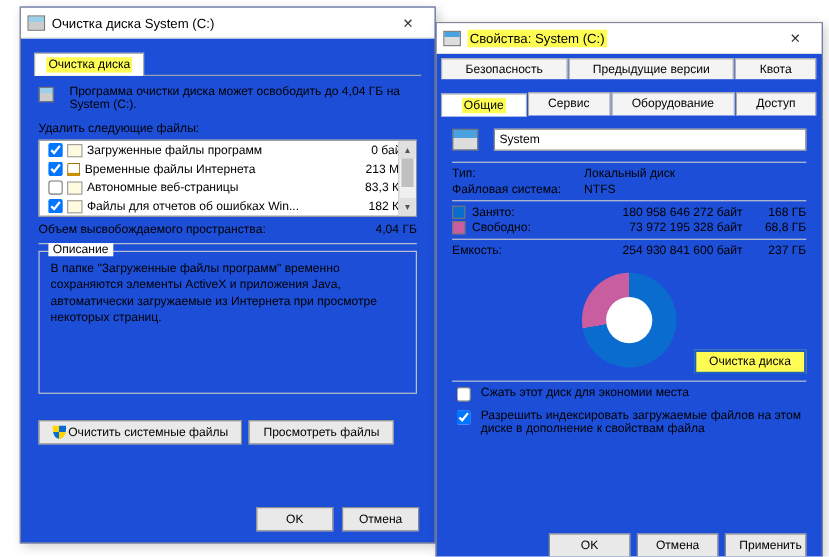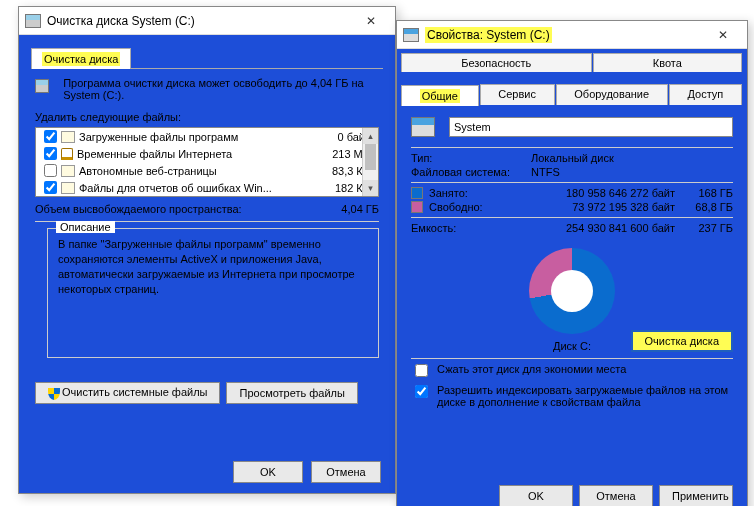--- a/index.html
+++ b/index.html
@@ -198,21 +198,21 @@
           <div class="thumb"></div>
           <div class="arrow" style="position:absolute;bottom:0;left:0;right:0">▾</div>
         </div>
       </div>
 
       <div class="line-row">
         <span>Объем высвобождаемого пространства:</span>
         <span>4,04 ГБ</span>
       </div>
       <hr>
-      <div class="groupbox" style="height:130px;margin-left:12px;">
+      <div class="groupbox" style="height:130px;">
         <span class="legend">Описание</span>
         <div style="line-height:1.35">В папке "Загруженные файлы программ" временно сохраняются элементы ActiveX и приложения Java, автоматически загружаемые из Интернета при просмотре некоторых страниц.</div>
       </div>
 
       <div class="btn-row" style="margin-top:24px; justify-content:flex-start; gap:6px;">
         <button class="btn-std hl">
           <span class="shield"></span><span>Очистить системные файлы</span>
         </button>
         <button class="btn-std">Просмотреть файлы</button>
       </div>
@@ -228,20 +228,21 @@
   <div class="titlebar">
     <span class="drive-icon2"></span>
     <span class="title">
       <span class="hl hl-pad">Свойства: System (C:)</span>
     </span>
     <span class="btn">✕</span>
   </div>
 
   <div class="props-tabs">
     <div class="tab">Безопасность</div>
+    <div class="tab">Предыдущие версии</div>
     <div class="tab">Квота</div>
   </div>
   <div class="props-tabs" style="margin-top:12px">
     <div class="tab active">
       <span class="hl hl-pad">Общие</span>
     </div>
     <div class="tab">Сервис</div>
     <div class="tab">Оборудование</div>
     <div class="tab">Доступ</div>
   </div>
@@ -274,21 +275,20 @@
       <span class="v2">68,8 ГБ</span>
     </div>
     <hr>
     <div class="kv">
       <span style="width:88px">Емкость:</span>
       <span class="v1">254 930 841 600 байт</span>
       <span class="v2">237 ГБ</span>
     </div>
 
     <div class="donut"></div>
-    <div class="disk-label">Диск C:</div>
     <div class="cleanup-btn-wrap">
       <button class="btn-std hl-box">Очистка диска</button>
     </div>
     <hr>
     <label class="chkline">
       <input type="checkbox" style="">
       <span>Сжать этот диск для экономии места</span>
     </label>
     <label class="chkline">
       <input type="checkbox" checked="" style="">

